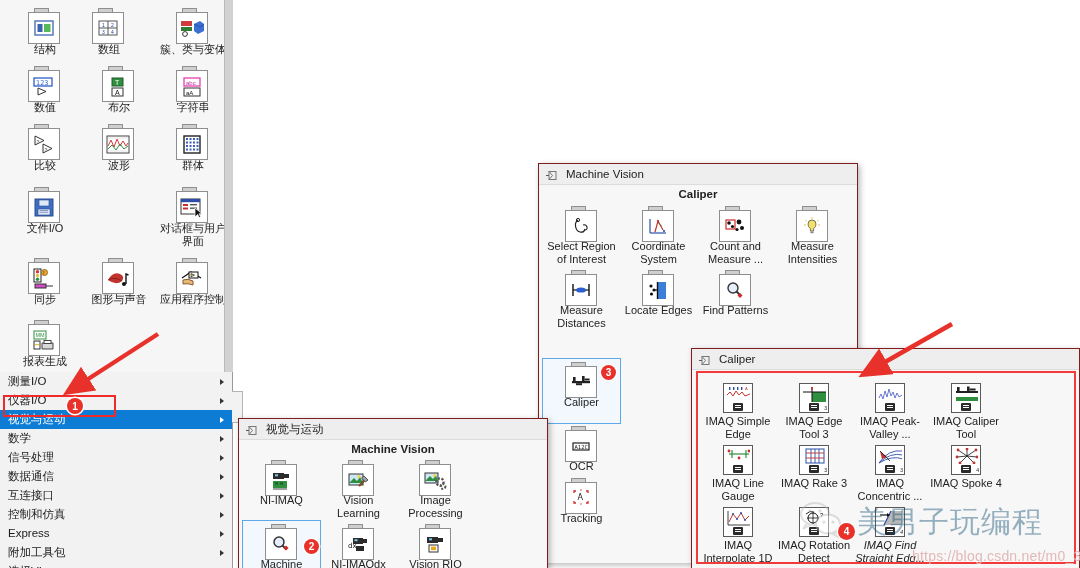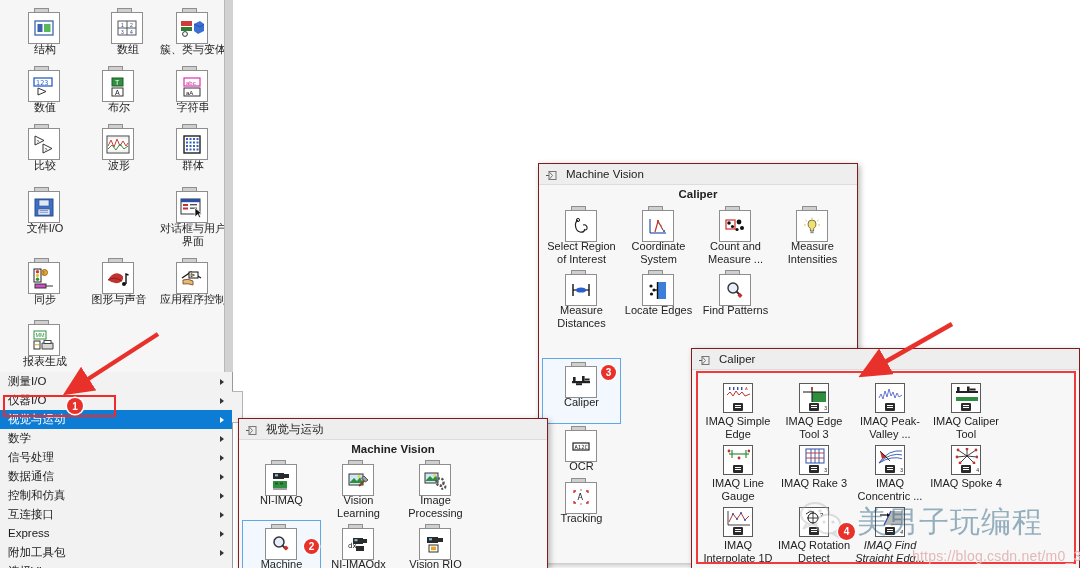--- a/index.html
+++ b/index.html
@@ -113,21 +113,21 @@
           <svg width="24" height="20" viewBox="0 0 24 20">
               <rect x="3" y="3" width="18" height="14" fill="#fff" stroke="#4a6fb5" stroke-width="1.4"></rect>
               <rect x="5.5" y="6" width="5" height="8" fill="#3c63b0"></rect>
               <rect x="12" y="6" width="6.5" height="8" fill="#57b857"></rect>
             </svg>
         </div>
       </div>
       <div class="cap">结构</div>
     </div>
 
-    <div class="licell" style="left:91px;top:8px;">
+    <div class="licell" style="left:72px;top:8px;">
       <div class="folder">
         <div class="tab"></div>
         <div class="face">
           <svg width="24" height="20" viewBox="0 0 24 20">
               <rect x="3" y="3" width="18" height="14" fill="#fff" stroke="#555" stroke-width="1"></rect>
               <line x1="12" y1="3" x2="12" y2="17" stroke="#555"></line>
               <line x1="3" y1="10" x2="21" y2="10" stroke="#555"></line>
               <text x="6" y="8.5" font-size="5" fill="#1b47a8">1</text>
               <text x="15" y="8.5" font-size="5" fill="#1b47a8">2</text>
               <text x="6" y="15.5" font-size="5" fill="#1b47a8">3</text>
@@ -390,25 +390,25 @@
     </div>
     <div class="mitem">
       <span>信号处理</span>
       <span class="arrow"></span>
     </div>
     <div class="mitem">
       <span>数据通信</span>
       <span class="arrow"></span>
     </div>
     <div class="mitem">
+      <span>互连接口</span>
+      <span class="arrow"></span>
+    </div>
+    <div class="mitem">
       <span>控制和仿真</span>
-      <span class="arrow"></span>
-    </div>
-    <div class="mitem">
-      <span>互连接口</span>
       <span class="arrow"></span>
     </div>
     <div class="mitem">
       <span>Express</span>
       <span class="arrow"></span>
     </div>
     <div class="mitem">
       <span>附加工具包</span>
       <span class="arrow"></span>
     </div>

